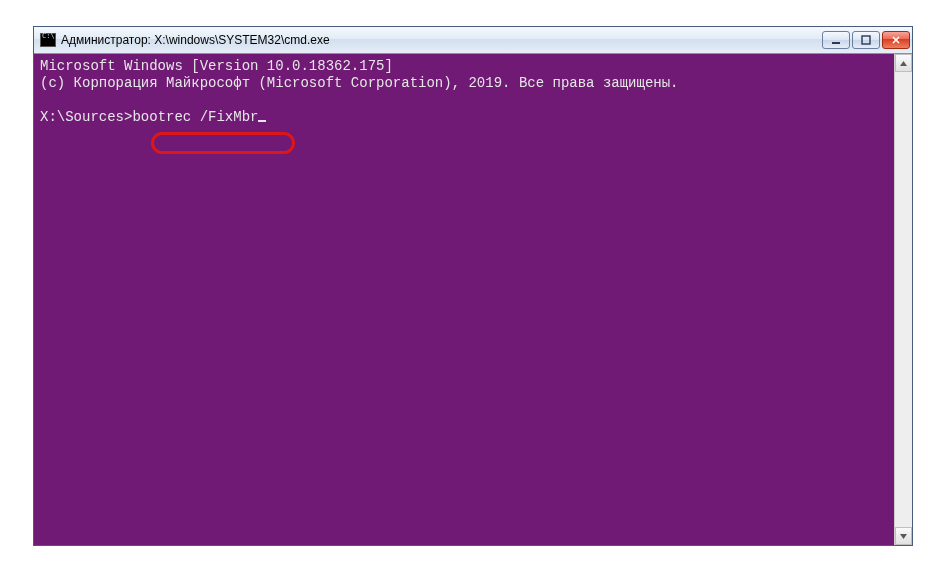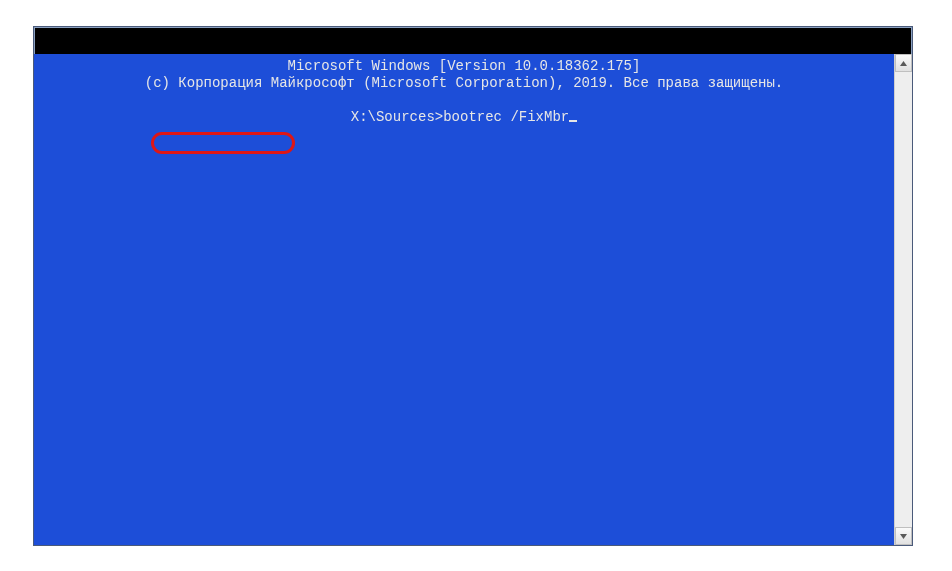--- a/index.html
+++ b/index.html
@@ -74,29 +74,28 @@
     background: linear-gradient(to bottom, #f7a49a 0%, #e96a56 45%, #d93e23 46%, #ef7e5f 100%);
     border-color: #a32c0f;
   }
   .win-btn svg { display: block; }
   .terminal {
     position: absolute;
     top: 27px;
     left: 0;
     right: 18px;
     bottom: 0;
-    background: #1d4ed8;
+    background: #701a75;
     padding: 4px 6px;
     font-family: Consolas, "Courier New", monospace;
     font-size: 14px;
     line-height: 17px;
     color: #e6e6e6;
     white-space: pre;
     overflow: hidden;
-    text-align: center;
   }
   .scrollbar {
     position: absolute;
     top: 27px;
     right: 0;
     bottom: 0;
     width: 18px;
     background: #e9e9e9;
     border-left: 1px solid #cfcfcf;
     display: flex;
@@ -125,20 +124,41 @@
     border: 3px solid #de1616;
     border-radius: 11px;
     pointer-events: none;
   }
 </style>
 </head>
 <body>
 
 <div class="window">
 
+  <div class="titlebar">
+    <div class="titlebar-icon"></div>
+    <div class="titlebar-text">Администратор: X:\windows\SYSTEM32\cmd.exe</div>
+    <div class="win-controls">
+      <div class="win-btn">
+        <svg width="10" height="10" viewBox="0 0 10 10">
+            <rect x="1" y="7" width="8" height="2" fill="#2a3a55"></rect>
+          </svg>
+      </div>
+      <div class="win-btn">
+        <svg width="10" height="10" viewBox="0 0 10 10">
+            <rect x="1" y="1" width="8" height="8" fill="none" stroke="#2a3a55" stroke-width="1.4"></rect>
+          </svg>
+      </div>
+      <div class="win-btn close">
+        <svg width="10" height="10" viewBox="0 0 10 10">
+            <path d="M2 2 L8 8 M8 2 L2 8" stroke="#fff" stroke-width="1.6"></path>
+          </svg>
+      </div>
+    </div>
+  </div>
 
   <div class="terminal"><span>Microsoft Windows [Version 10.0.18362.175]</span>
 <span>(c) Корпорация Майкрософт (Microsoft Corporation), 2019. Все права защищены.</span>
 <span></span>
 <span>X:\Sources&gt;</span><span>bootrec /FixMbr</span><span class="cursor"></span></div>
 
   <div class="scrollbar">
     <div class="sb-btn">
       <svg width="9" height="9" viewBox="0 0 9 9">
           <path d="M4.5 2 L8 7 L1 7 Z" fill="#5a5a5a"></path>

